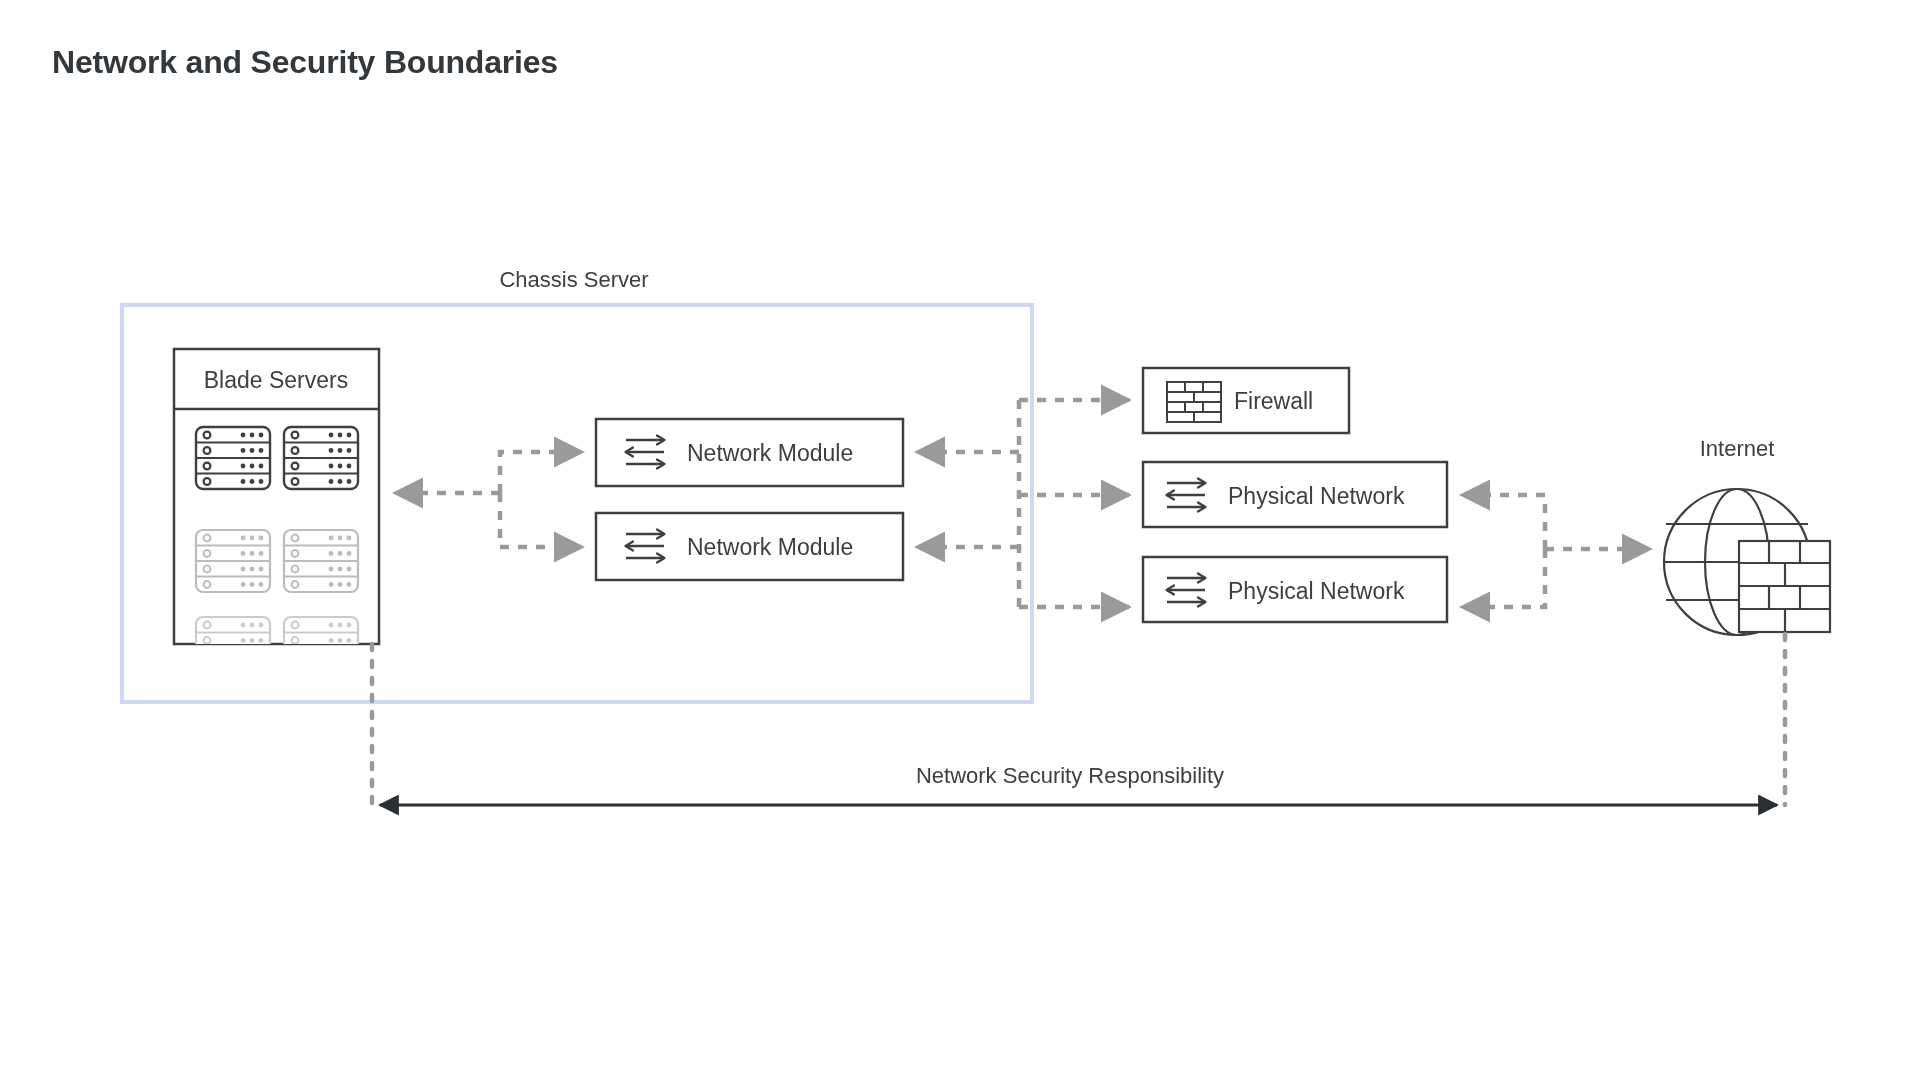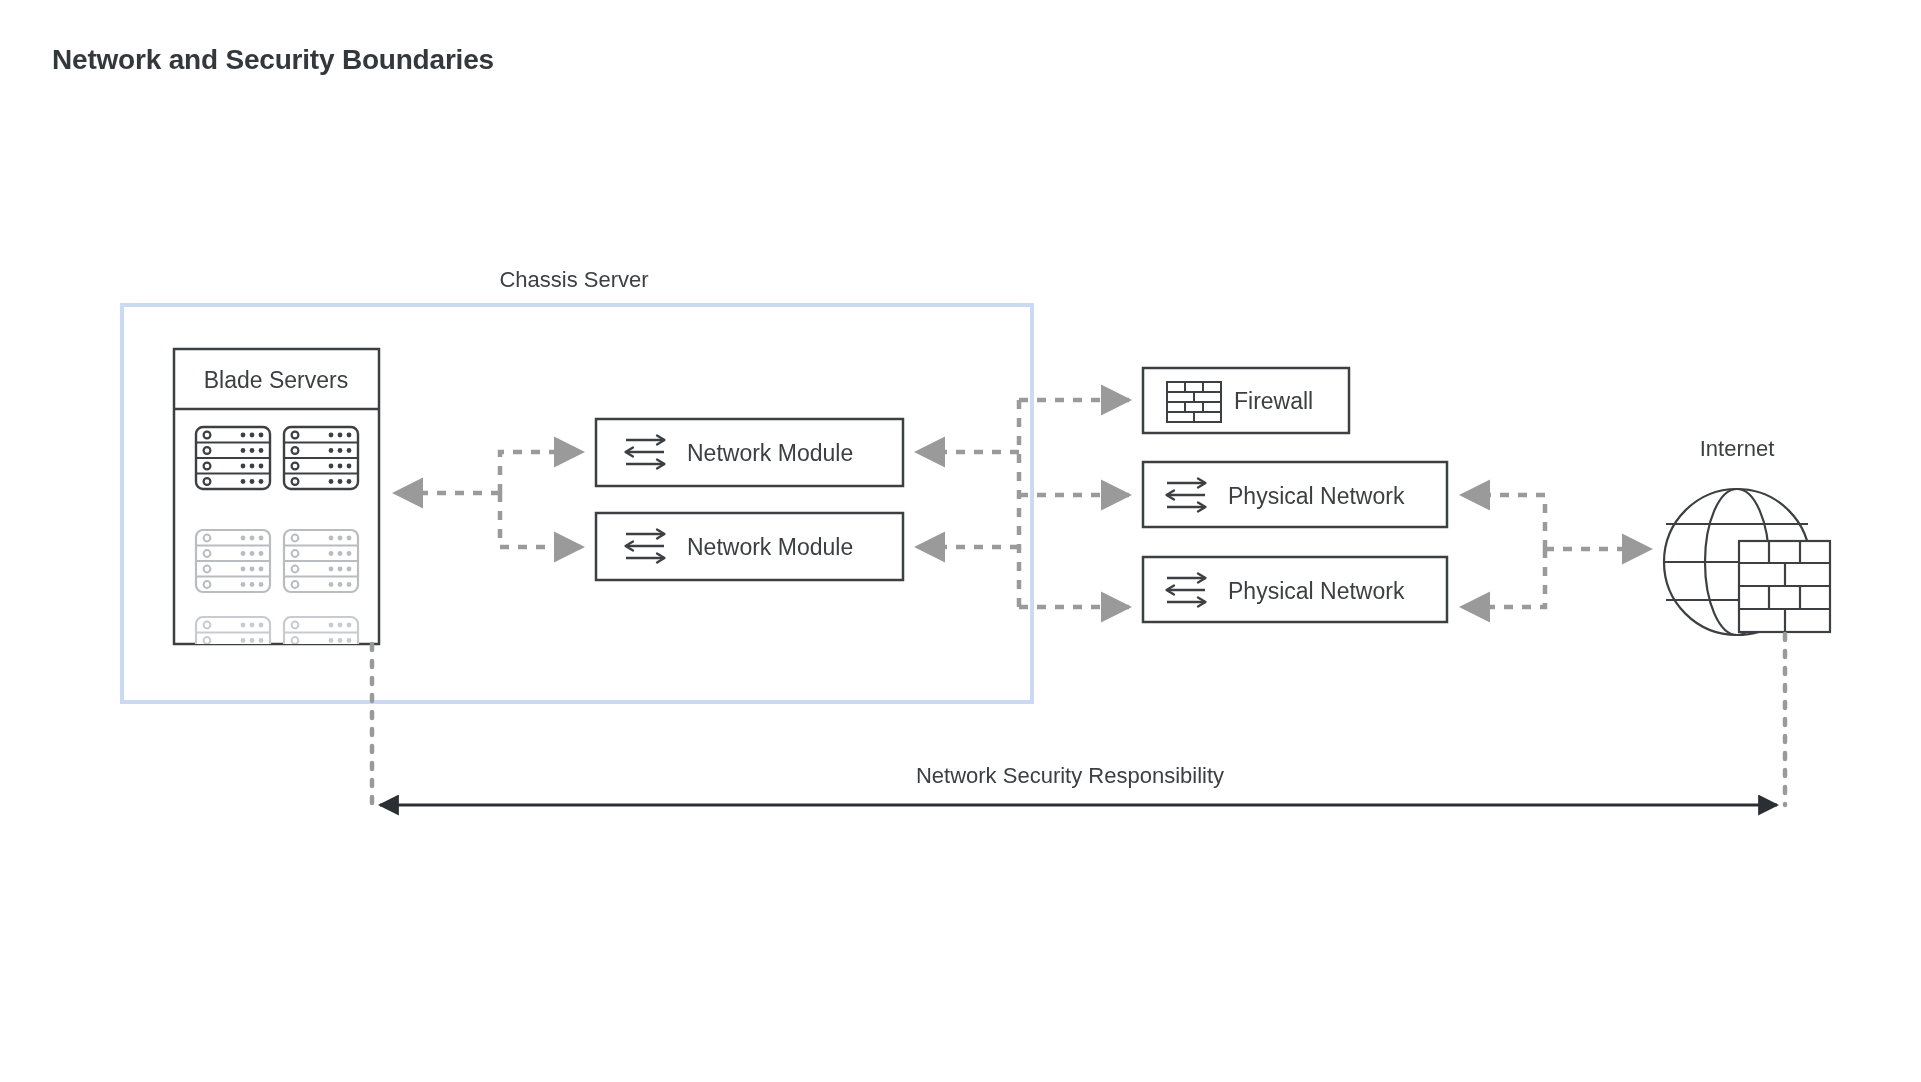--- a/index.html
+++ b/index.html
@@ -11,21 +11,21 @@
     width: 1921px;
     height: 1082px;
     position: relative;
     font-family: "Liberation Sans", sans-serif;
     overflow: hidden;
   }
   #page-title {
     position: absolute;
     left: 52px;
     top: 44px;
-    font-size: 28px;
+    font-size: 32px;
     font-weight: bold;
     color: #33383d;
     letter-spacing: -0.2px;
   }
   #diagram-canvas {
     position: absolute;
     left: 0;
     top: 0;
     width: 1921px;
     height: 1082px;

